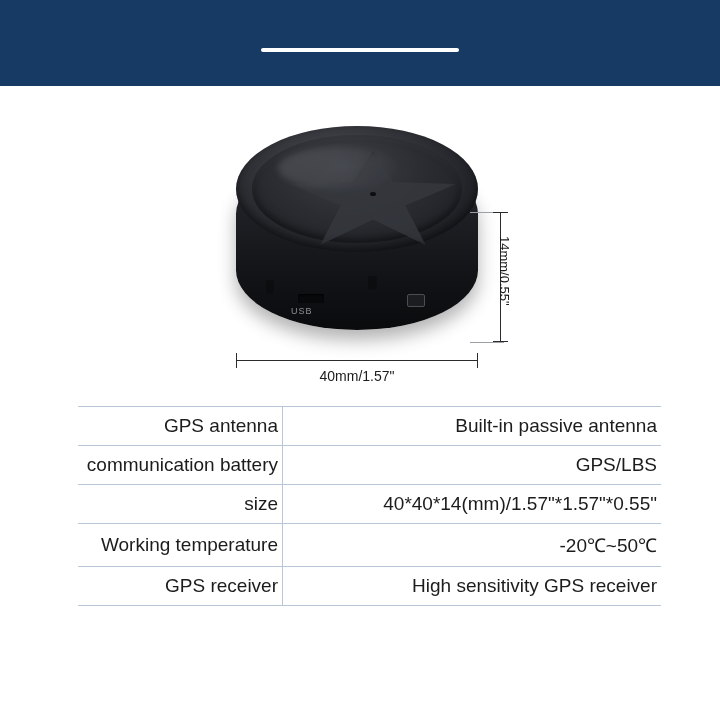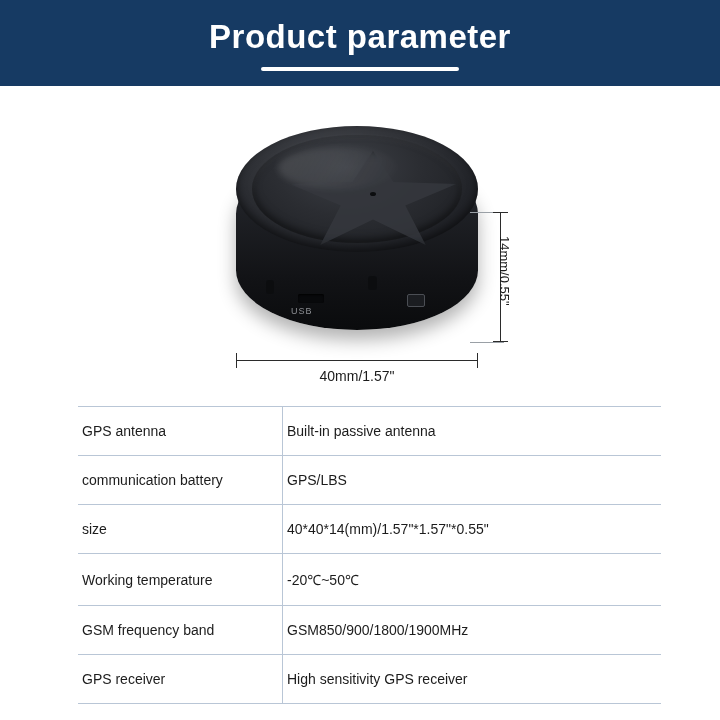--- a/index.html
+++ b/index.html
@@ -256,40 +256,39 @@
     width: 566px;
     border-collapse: collapse;
     table-layout: fixed;
   }
   .spec-table tr {
     height: 39px;
   }
   .spec-table td {
     border-top: 1px solid #b9c6d6;
     border-bottom: 1px solid #b9c6d6;
-    font-size: 14px;
+    font-size: 19px;
     color: #1c1c1c;
-    text-align: left;
+    text-align: right;
     vertical-align: middle;
-    padding: 16px 4px;
+    padding: 8px 4px;
   }
   .spec-table tr:first-child td { border-top: 1px solid #b9c6d6; }
   .spec-table td.key {
     width: 196px;
     border-right: 1px solid #b9c6d6;
   }
   .spec-table td.val {
     width: 370px;
   }
 </style>
 </head>
 <body>
 
 <div class="banner">
-  <div class="banner-title">Product parameter</div>
   <div class="banner-rule"></div>
 </div>
 
 <div class="hero">
 
   <div class="device-wrap">
     <div class="device-body">
       <div class="notch-left"></div>
       <div class="notch-right"></div>
       <div class="usb-port"></div>
@@ -326,21 +325,17 @@
     </tr>
     <tr>
       <td class="key">size</td>
       <td class="val">40*40*14(mm)/1.57"*1.57"*0.55"</td>
     </tr>
     <tr>
       <td class="key">Working temperature</td>
       <td class="val">-20℃~50℃</td>
     </tr>
     <tr>
-      <td class="key">GSM frequency band</td>
-      <td class="val">GSM850/900/1800/1900MHz</td>
-    </tr>
-    <tr>
       <td class="key">GPS receiver</td>
       <td class="val">High sensitivity GPS receiver</td>
     </tr>
   </tbody>
 </table>
 
 </body></html>

